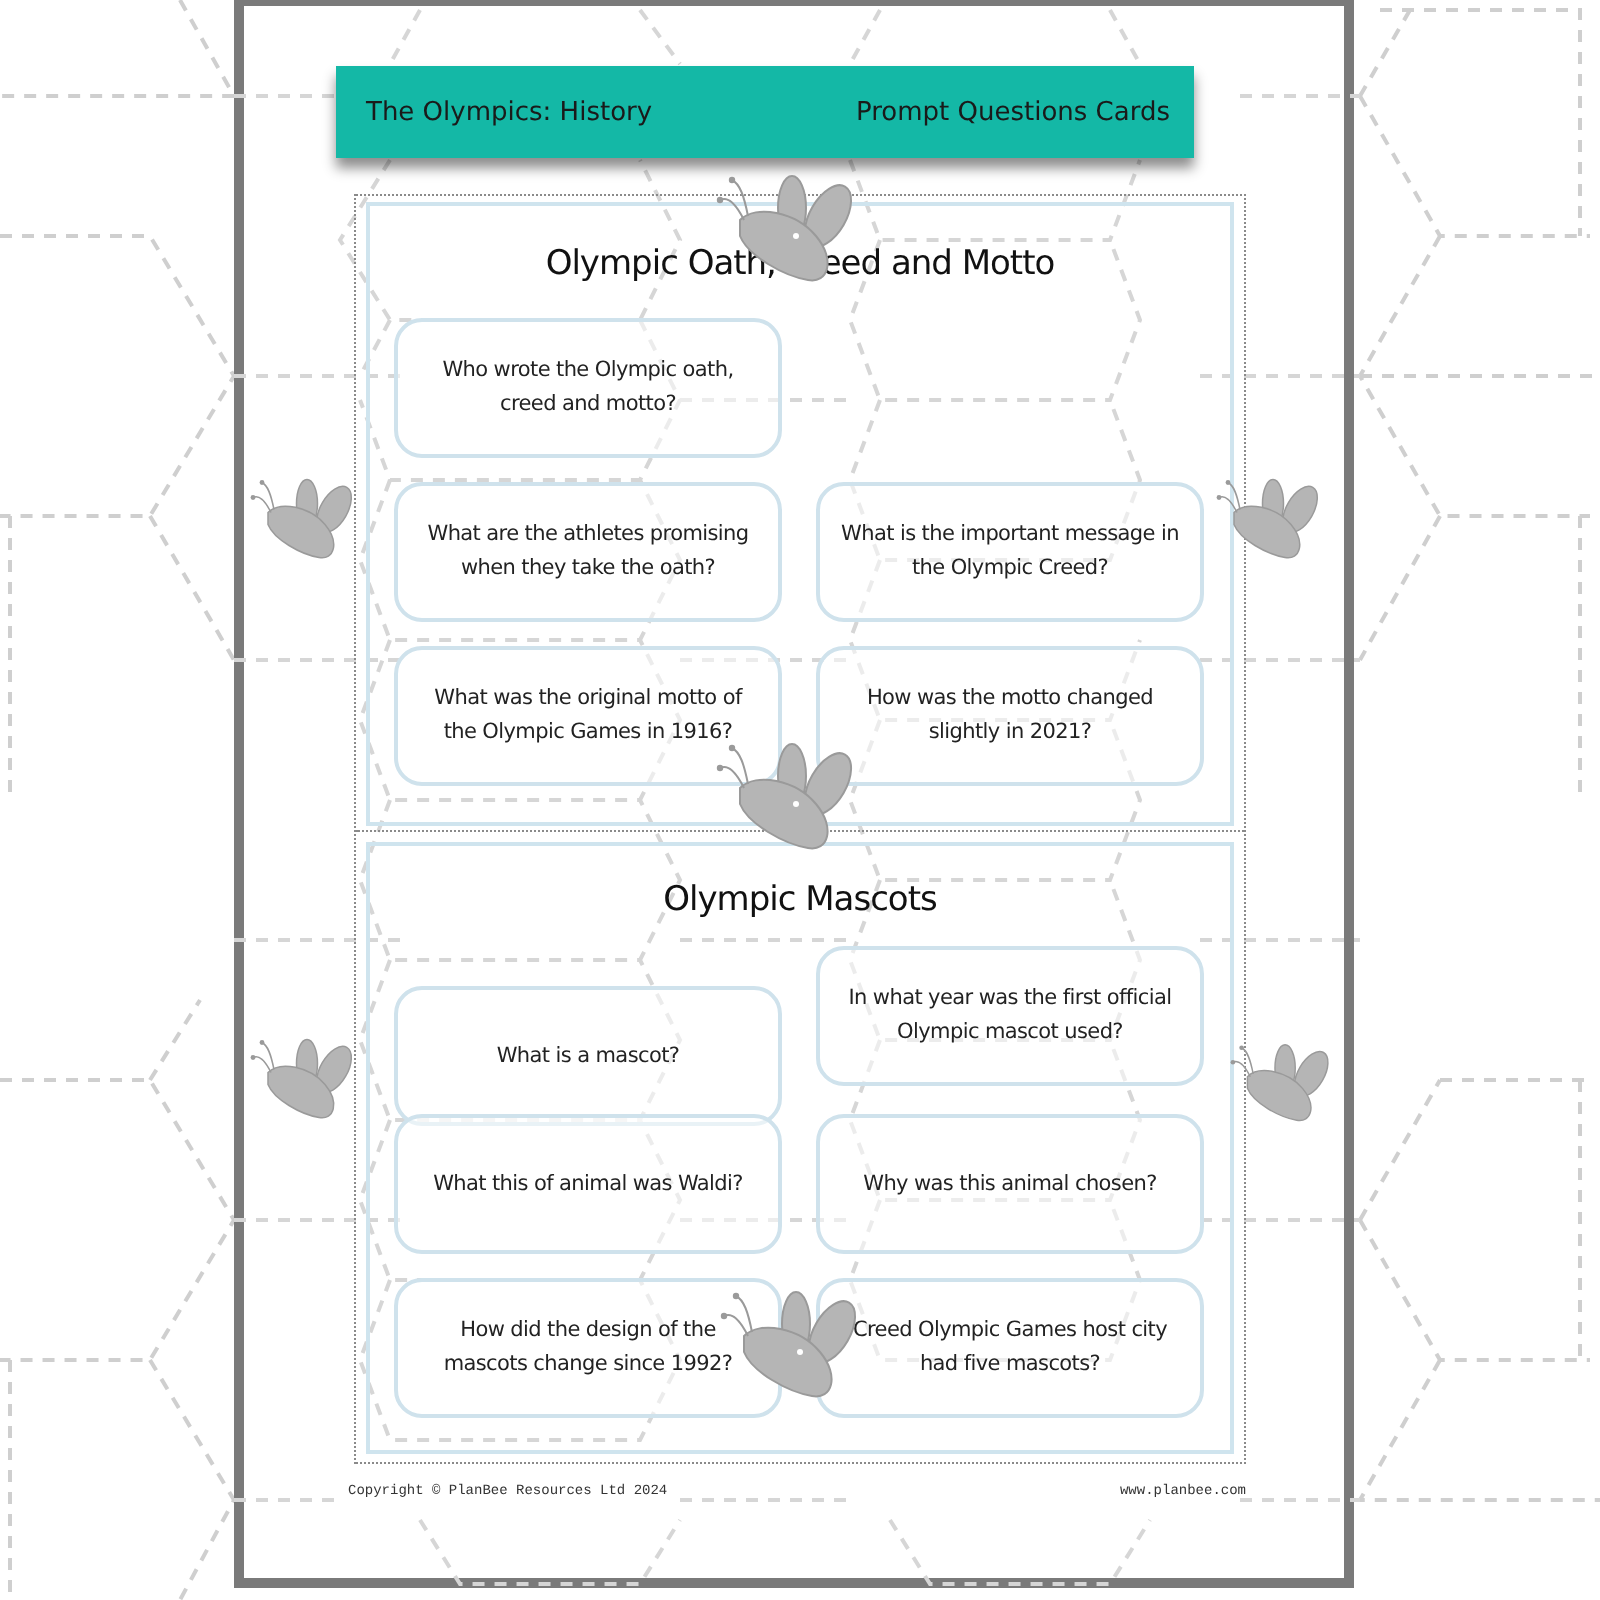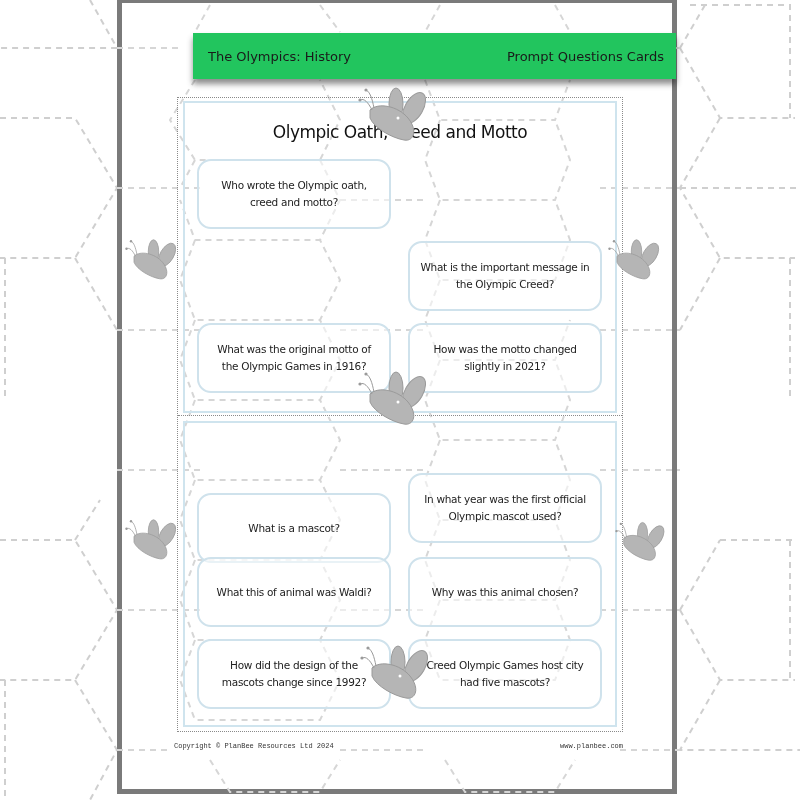--- a/index.html
+++ b/index.html
@@ -10,22 +10,22 @@
     }
     .hexbg { position: absolute; left: 0; top: 0; width: 800px; height: 800px; z-index: 0; }
     .page {
       position: absolute; left: 117px; top: 0; width: 560px; height: 794px;
       border-left: 5px solid #7a7a7a; border-right: 5px solid #7a7a7a;
       border-bottom: 5px solid #7a7a7a; border-top: 3px solid #7a7a7a;
       box-sizing: border-box; z-index: 1; background: transparent;
     }
     .hexpage { position: absolute; left: 0; top: 0; width: 800px; height: 800px; z-index: 2; pointer-events: none; }
     .header {
-      position: absolute; left: 193px; top: 33px; width: 483px; height: 46px;
-      background: #22c55e; z-index: 3;
+      position: absolute; left: 168px; top: 33px; width: 429px; height: 46px;
+      background: #14b8a6; z-index: 3;
       box-shadow: 0 5px 6px rgba(0,0,0,0.45);
       display: flex; align-items: center; justify-content: space-between;
       padding: 0 12px 0 15px; box-sizing: border-box;
       font-family: "DejaVu Sans", sans-serif; font-size: 13px; color: #1a1a1a;
     }
     .sheet {
       position: absolute; left: 177px; top: 97px; width: 446px; height: 635px;
       border: 1px dotted #8a8a8a; box-sizing: border-box; z-index: 3;
     }
     .sheet-divider { position: absolute; left: 0; right: 0; top: 317px; border-top: 1px dotted #8a8a8a; }
@@ -138,26 +138,28 @@
   <span>The Olympics: History</span>
   <span>Prompt Questions Cards</span>
 </div>
 
 <div class="sheet">
   <div class="sheet-divider"></div>
 
   <div class="section s1">
     <div class="section-title">Olympic Oath, Creed and Motto</div>
     <div class="card" style="left:12px; top:56px;">Who wrote the Olympic oath, creed and motto?</div>
+    <div class="card" style="left:12px; top:138px;">What are the athletes promising when they take the oath?</div>
     <div class="card" style="left:223px; top:138px;">What is the important message in the Olympic Creed?</div>
     <div class="card" style="left:12px; top:220px;">What was the original motto of the Olympic Games in 1916?</div>
     <div class="card" style="left:223px; top:220px;">How was the motto changed slightly in 2021?</div>
   </div>
 
   <div class="section s2">
+    <div class="section-title">Olympic Mascots</div>
     <div class="card" style="left:12px; top:50px;margin-top:20px;">What is a mascot?</div>
     <div class="card" style="left:223px; top:50px;">In what year was the first official Olympic mascot used?</div>
     <div class="card" style="left:12px; top:134px;">What this of animal was Waldi?</div>
     <div class="card" style="left:223px; top:134px;">Why was this animal chosen?</div>
     <div class="card" style="left:12px; top:216px;">How did the design of the mascots change since 1992?</div>
     <div class="card" style="left:223px; top:216px;">Creed Olympic Games host city had five mascots?</div>
   </div>
 </div>
 
 <div class="footer-left">Copyright © PlanBee Resources Ltd 2024</div>

